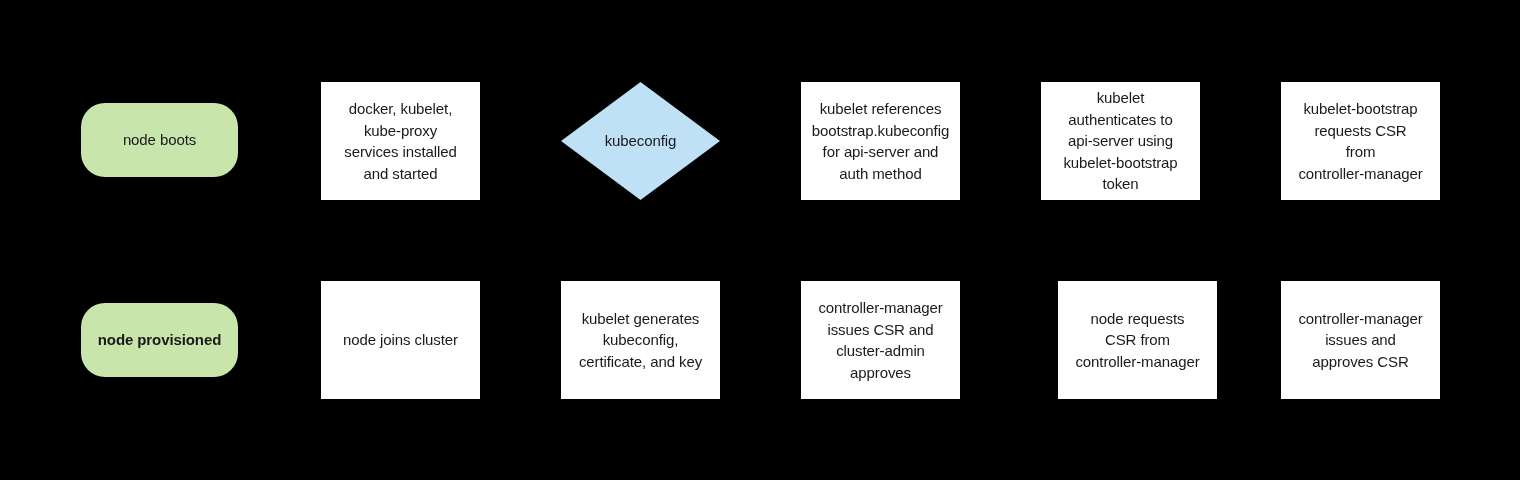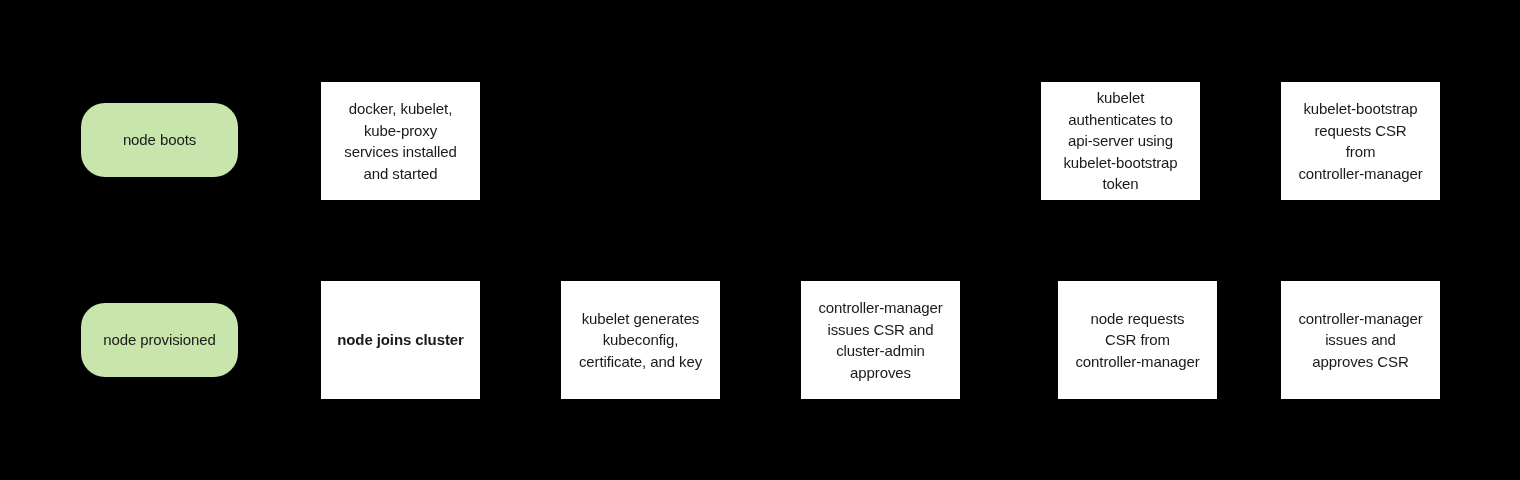--- a/index.html
+++ b/index.html
@@ -77,42 +77,52 @@
     <span class="label">node boots</span>
   </div>
 
   <div class="node shape-rect" style="left:321px; top:82px; width:159px; height:118px;">
     <span class="label">docker, kubelet,
 kube-proxy
 services installed
 and started</span>
   </div>
 
+  <div class="node shape-diamond" style="left:561px; top:82px; width:159px; height:118px;">
+    <span class="diamond-bg"></span>
+    <span class="label">kubeconfig</span>
+  </div>
 
+  <div class="node shape-rect overflow-x" style="left:801px; top:82px; width:159px; height:118px;">
+    <span class="label">kubelet references
+bootstrap.kubeconfig
+for api-server and
+auth method</span>
+  </div>
 
   <div class="node shape-rect" style="left:1041px; top:82px; width:159px; height:118px;text-align:center;">
     <span class="label">kubelet
 authenticates to
 api-server using
 kubelet-bootstrap
 token</span>
   </div>
 
   <div class="node shape-rect" style="left:1281px; top:82px; width:159px; height:118px;">
     <span class="label">kubelet-bootstrap
 requests CSR
 from
 controller-manager</span>
   </div>
 
-  <div class="node shape-pill overflow-pill" style="left:81px; top:303px; width:157px; height:74px;">
+  <div class="node shape-pill overflow-pill" style="left:81px; top:303px; width:157px; height:74px;font-weight:bold;">
     <span class="label">node provisioned</span>
   </div>
 
-  <div class="node shape-rect" style="left:321px; top:281px; width:159px; height:118px;font-weight:bold;">
+  <div class="node shape-rect" style="left:321px; top:281px; width:159px; height:118px;">
     <span class="label">node joins cluster</span>
   </div>
 
   <div class="node shape-rect" style="left:561px; top:281px; width:159px; height:118px;">
     <span class="label">kubelet generates
 kubeconfig,
 certificate, and key</span>
   </div>
 
   <div class="node shape-rect" style="left:801px; top:281px; width:159px; height:118px;">

